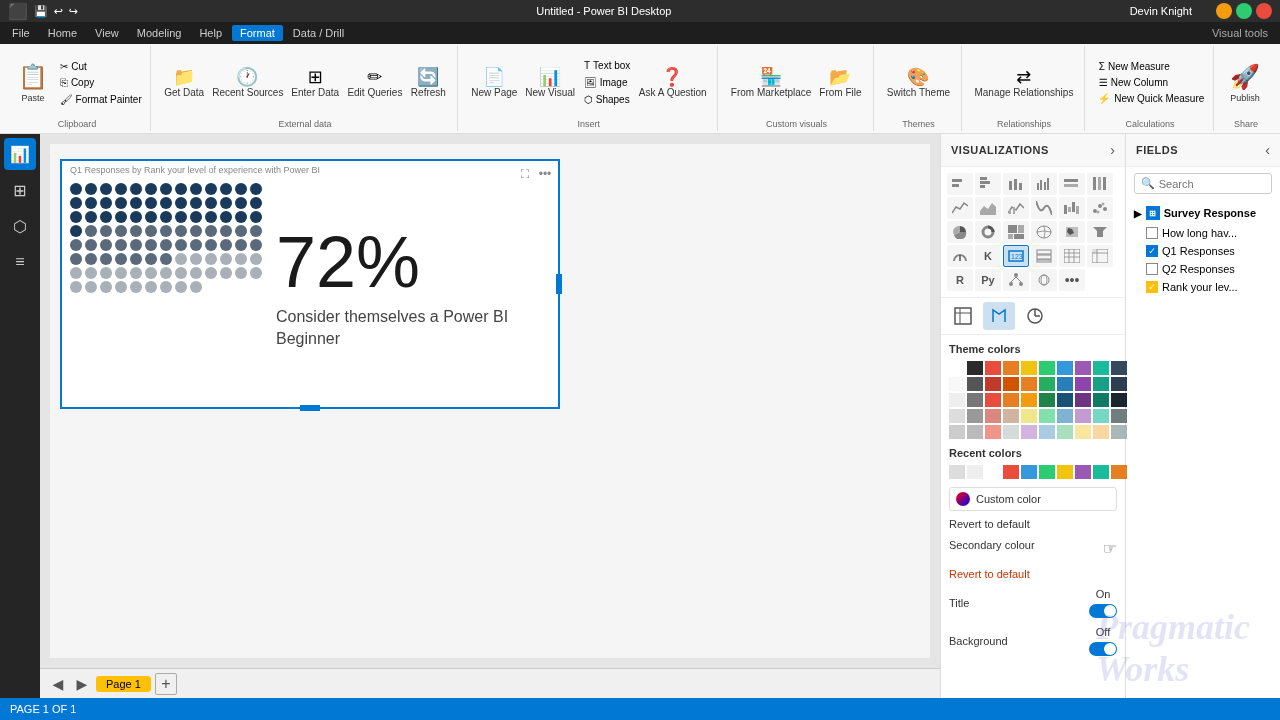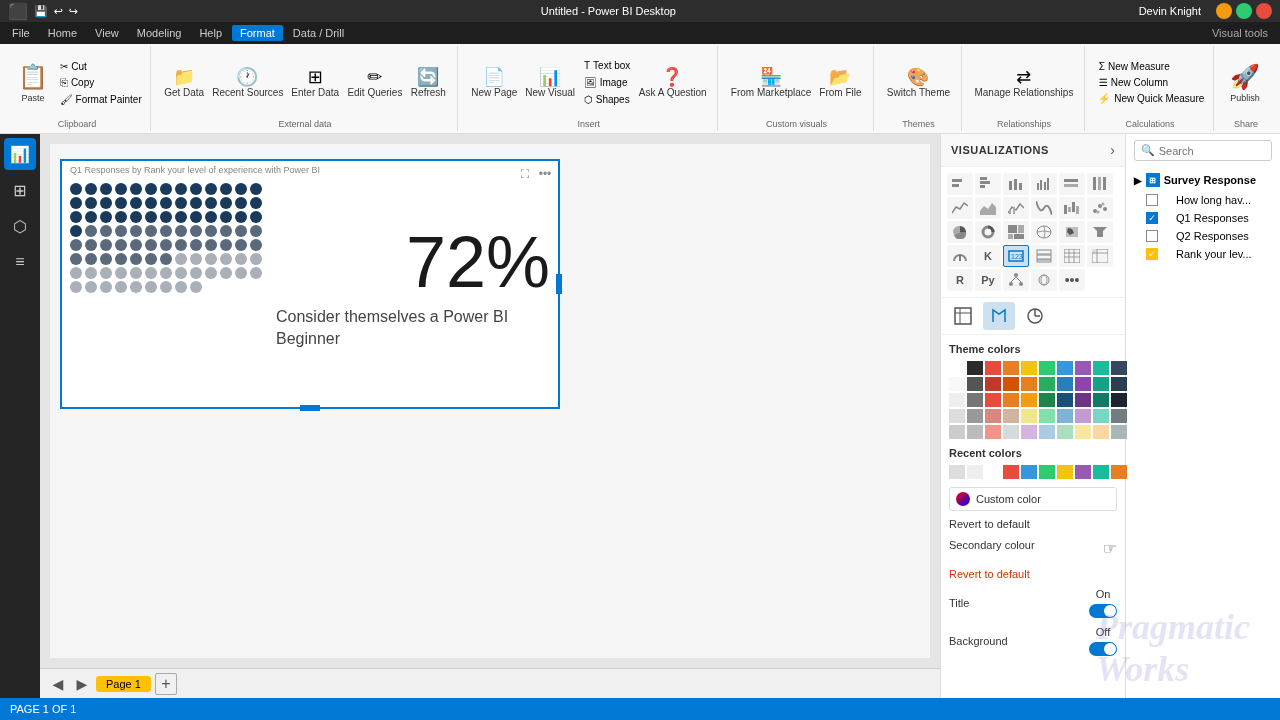--- a/index.html
+++ b/index.html
@@ -223,21 +223,20 @@
       display: flex;
       flex-direction: column;
       justify-content: center;
       padding-left: 16px;
     }
     .big-percent {
       font-size: 72px;
       font-weight: 300;
       color: #1a1a1a;
       line-height: 1;
-      text-align: right;
     }
     .sub-text {
       font-size: 16px;
       color: #444;
       margin-top: 8px;
       line-height: 1.4;
     }
 
     
     #page-bar {
@@ -498,21 +497,21 @@
       align-items: center;
       gap: 4px;
       padding: 4px 4px;
       cursor: pointer;
       font-size: 11px;
       font-weight: 600;
     }
     .field-item {
       display: flex;
       align-items: center;
-      gap: 18px;
+      gap: 4px;
       padding: 3px 16px;
       font-size: 11px;
       cursor: pointer;
     }
     .field-checkbox {
       width: 12px;
       height: 12px;
       border: 1px solid #888;
       display: flex;
       align-items: center;
@@ -553,21 +552,21 @@
 <div id="titlebar">
   <div style="display:flex;align-items:center;gap:6px;">
     <span style="font-size:16px;color:#ffc107;">⬛</span>
     <span style="font-size:11px;display:flex;gap:6px;">
       <span style="cursor:pointer;">💾</span>
       <span style="cursor:pointer;">↩</span>
       <span style="cursor:pointer;">↪</span>
     </span>
   </div>
   <div class="title">Untitled - Power BI Desktop</div>
-  <div style="display:flex;align-items:center;gap:15px;">
+  <div style="display:flex;align-items:center;gap:24px;">
     <span style="font-size:11px;">Devin Knight</span>
     <div class="win-controls">
       <div class="win-btn win-min"></div>
       <div class="win-btn win-max"></div>
       <div class="win-btn win-close"></div>
     </div>
   </div>
 </div>
 
 <div id="menubar">
@@ -1180,20 +1179,24 @@
             <span>Off</span>
             <div class="toggle-track" style="background:#0078d4;">
               <div class="toggle-thumb" style="right:1px;left:auto;"></div>
             </div>
           </div>
         </div>
       </div>
     </div>
 
     <div id="fields-panel">
+      <div id="fields-header">
+        <span id="fields-title">FIELDS</span>
+        <button class="viz-expand-btn">‹</button>
+      </div>
       <div id="fields-search">
         <span style="color:#888;font-size:11px;">🔍</span>
         <input type="text" placeholder="Search" style="">
       </div>
       <div class="field-group">
         <div class="field-group-header">
           <span style="font-size:10px;">▶</span>
           <span style="width:14px;height:14px;background:#0078d4;display:inline-flex;align-items:center;justify-content:center;color:#fff;font-size:8px;">⊞</span>
           <span>Survey Response</span>
         </div>

